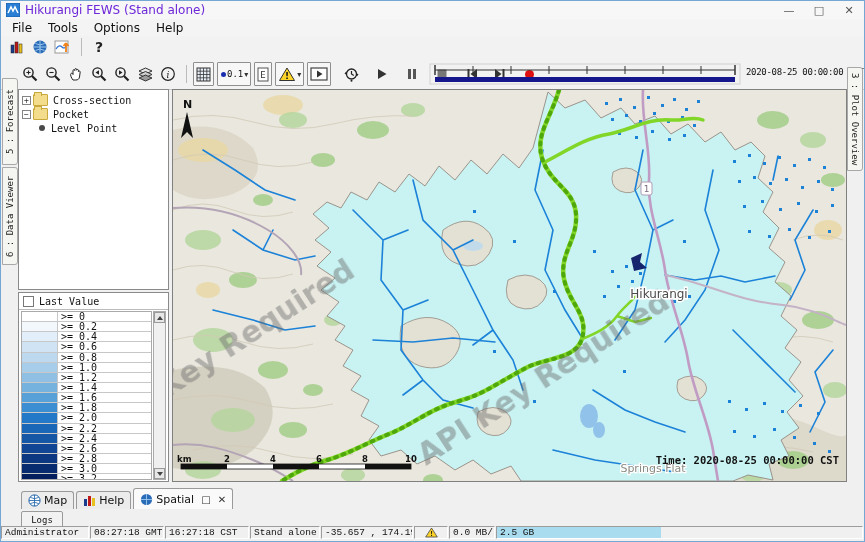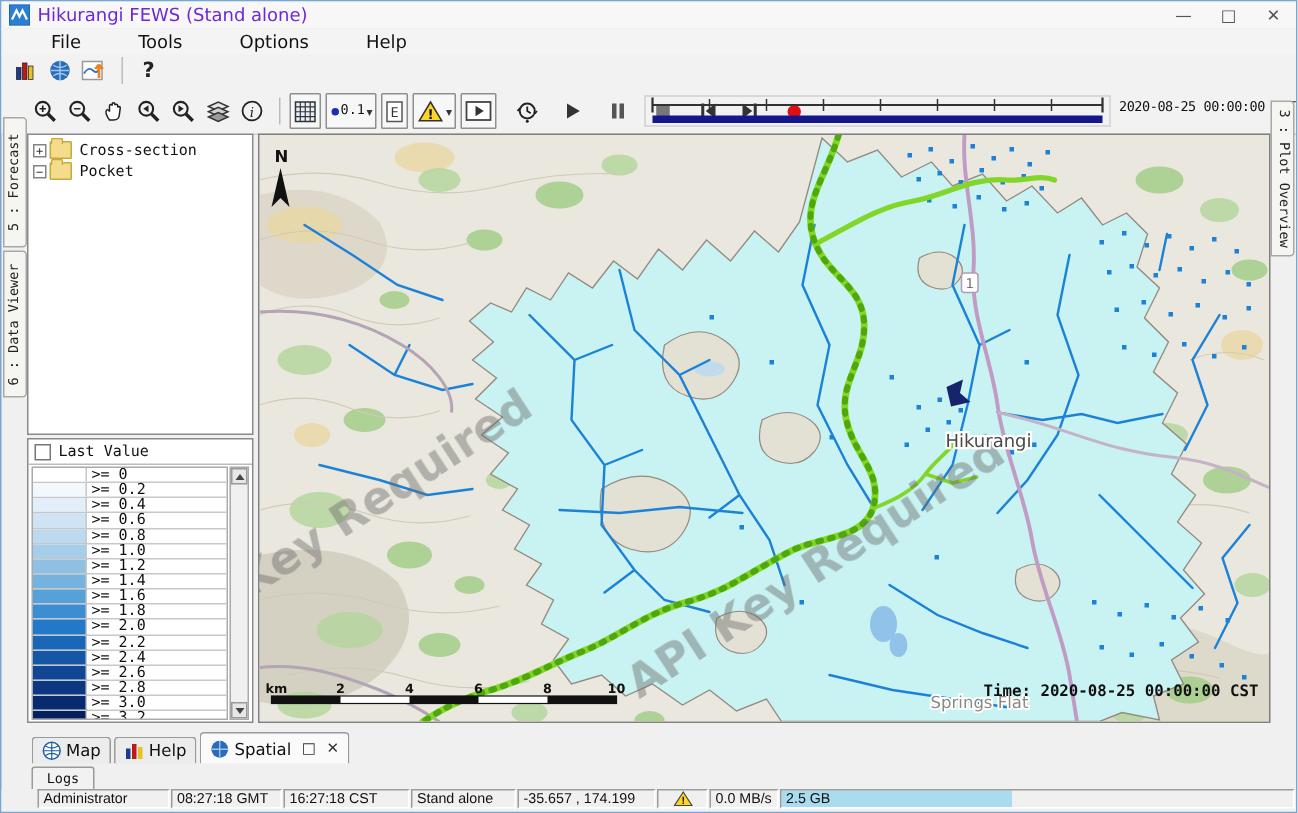--- a/index.html
+++ b/index.html
@@ -11,21 +11,21 @@
   .titlebar{position:absolute;left:0;top:0;right:0;height:18px;background:#f7f7f7;
             display:flex;align-items:center;padding-left:5px;border-bottom:1px solid #e3e3e3;}
   .titlebar .app-title{margin-left:5px;font-size:12px;color:#6d28d9;}
   .winbtns{margin-left:auto;display:flex;}
   .winbtn{width:30px;height:17px;display:flex;align-items:center;justify-content:center;
           color:#555;font-size:11px;font-family:"DejaVu Sans",sans-serif;}
 
   
   .menubar{position:absolute;left:0;top:18px;right:0;height:17px;background:#f4f4f4;
            display:flex;align-items:center;border-bottom:1px solid #e0e0e0;padding-left:3px;}
-  .menu-item{padding:0 8px;font-size:12px;margin-left:22px;}
+  .menu-item{padding:0 8px;font-size:12px;}
 
   
   .toolbar1{position:absolute;left:0;top:35px;right:0;height:22px;background:#f2f2f2;
             display:flex;align-items:center;padding-left:5px;border-bottom:1px solid #d8d8d8;}
   .toolbar2{position:absolute;left:0;top:57px;right:0;height:31px;background:#f2f2f2;
             border-bottom:1px solid #c8c8c8;}
   .tbtn{width:22px;height:22px;display:flex;align-items:center;justify-content:center;margin-right:1px;}
   .tbtn-box{border:1px solid #8f8f8f;background:#f7f7f7;border-radius:1px;height:22px;
             display:flex;align-items:center;justify-content:flex-start;padding:0 2px;margin-right:3px;}
   .tsep{width:1px;height:18px;background:#bbb;margin:0 6px;}
@@ -88,21 +88,21 @@
   .btab{display:flex;align-items:center;border:1px solid #9a9a9a;border-bottom:none;background:#ececec;
         border-radius:3px 3px 0 0;height:17px;padding:0 6px;margin-right:2px;font-size:11px;gap:3px;}
   .btab.active{background:#fafafa;height:20px;}
   .btab .wc{font-size:10px;color:#333;margin-left:4px;}
   .logs-btn{position:absolute;left:20px;top:510px;width:40px;height:16px;border:1px solid #9a9a9a;
             background:#f2f2f2;border-radius:2px;font-family:"DejaVu Sans Mono",monospace;font-size:9px;
             display:flex;align-items:center;justify-content:center;}
 
   
   .statusbar{position:absolute;left:0;bottom:0;right:0;height:15px;display:flex;
-             font-family:Liberation Sans, sans-serif;font-size:9.5px;background:#f0f0f0;padding-left:24px;}
+             font-family:Liberation Mono, monospace;font-size:9.5px;background:#f0f0f0;}
   .scell{border:1px solid;border-color:#9c9c9c #ffffff #ffffff #9c9c9c;height:13px;line-height:12px;
          padding:0 3px;margin-right:1px;white-space:nowrap;overflow:hidden;box-sizing:border-box;}
   .mem{background:linear-gradient(90deg,#a9dcee 0 45%,#f0f0f0 45%);}
   svg text{user-select:none;}
 </style>
 </head>
 <body>
 
 <div class="window">
 
@@ -312,20 +312,25 @@
     <div style="height:3px"></div>
     <div class="tree-row">
       <span class="expander">+</span>
       <span class="folder"></span>
       <span class="tree-label">Cross-section</span>
     </div>
     <div class="tree-row">
       <span class="expander">−</span>
       <span class="folder"></span>
       <span class="tree-label">Pocket</span>
+    </div>
+    <div class="tree-row">
+      <span class="leaf-indent"></span>
+        <span class="bullet"></span>
+      <span class="tree-label">Level Point</span>
     </div>
   </div>
 
   <div class="legend-panel">
     <div class="legend-head">
       <span class="checkbox"></span>
       <span>Last Value</span>
     </div>
     <div class="legend-body">
   <div class="lg-row">

